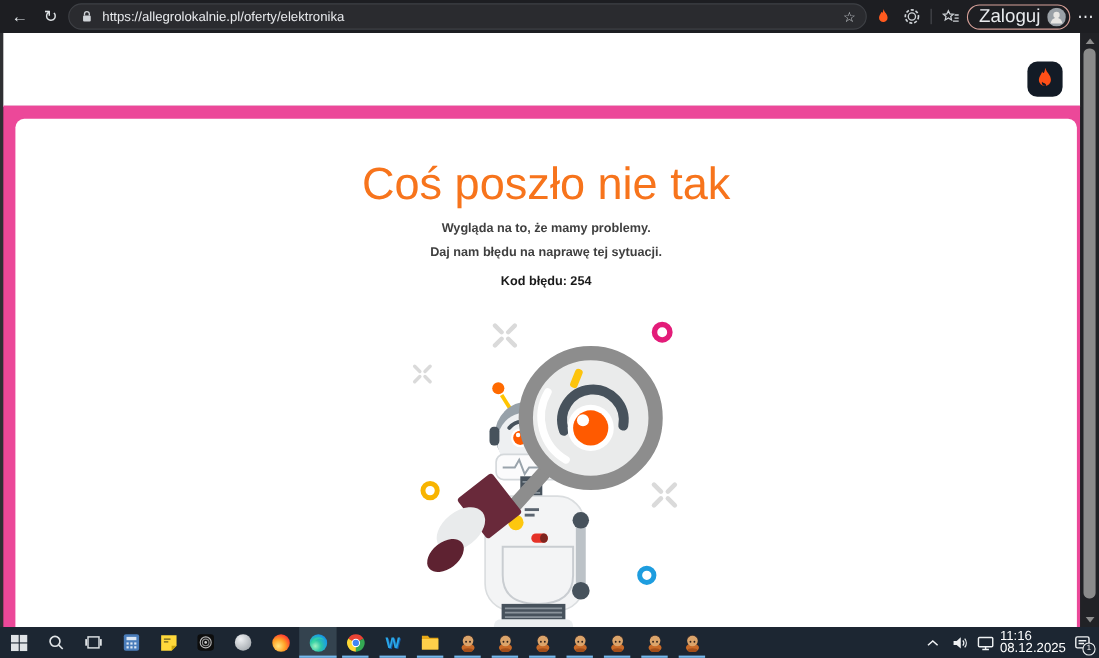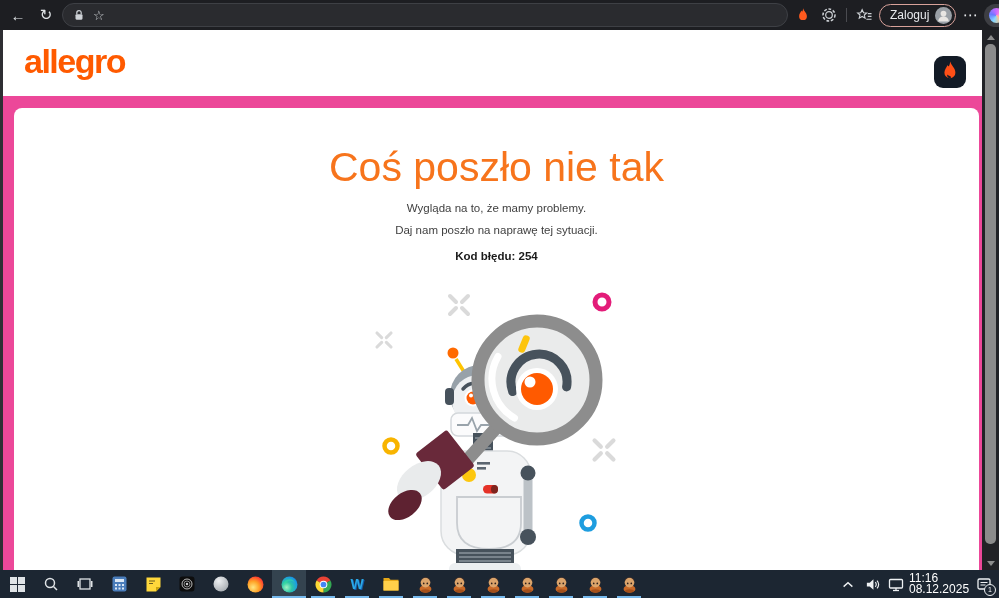--- a/index.html
+++ b/index.html
@@ -12,40 +12,40 @@
   .nav-btn{width:24px;height:24px;border-radius:4px;display:flex;align-items:center;
     justify-content:center;color:#dfe3e6;font-size:15px;flex:0 0 auto;cursor:default;}
   .url-pill{flex:0 0 auto;width:706px;height:22px;border-radius:12px;background:#2a2b2f;
     border:1px solid #3e4045;display:flex;align-items:center;padding:0 9px;gap:7px;}
   .url-text{flex:1;background:transparent;border:none;outline:none;color:#e8eaed;
     font-size:12px;font-family:"Liberation Sans",sans-serif;padding:0;}
   .pill-star{color:#cfd3d7;font-size:13px;}
   .tb-icon{width:22px;height:22px;display:flex;align-items:center;justify-content:center;flex:0 0 auto;}
   .tb-sep{width:1px;height:14px;background:#4a4b50;flex:0 0 auto;margin:0 2px;}
   .login-pill{flex:0 0 auto;height:21px;border:1.5px solid #d8a29a;border-radius:12px;
-    display:flex;align-items:center;gap:6px;padding:0 3px 0 10px;color:#e8eaed;font-size:12px;}
+    display:flex;align-items:center;gap:6px;padding:0 3px 0 10px;color:#e8eaed;font-size:17px;}
   .more-btn{color:#e8eaed;font-size:15px;width:20px;text-align:center;flex:0 0 auto;}
   .chat-pill{flex:0 0 auto;height:23px;background:#3d3e43;border-radius:12px;display:flex;
     align-items:center;gap:5px;padding:0 9px 0 5px;color:#fff;font-size:12px;}
   .copilot-dot{width:15px;height:15px;border-radius:50%;
     background:conic-gradient(from 210deg,#83d7ff,#6a78ff,#c76aff,#ff8bd3,#ffc48a,#83d7ff);}
 
   
   .win-edge{position:absolute;left:0;top:30px;bottom:28px;width:3px;background:#2e2f33;}
   .site-header{position:absolute;top:30px;left:3px;right:17px;height:66px;background:#fff;
     border-bottom:1px solid #d9dde0;}
   .logo{position:absolute;left:21px;top:12px;font-size:34px;font-weight:700;color:#ff5a00;
     letter-spacing:-1.5px;}
   .flame-badge{position:absolute;right:16px;top:26px;width:32px;height:32px;border-radius:9px;
     background:#131b26;display:flex;align-items:center;justify-content:center;}
   .page-bg{position:absolute;top:96px;left:3px;right:17px;bottom:28px;background:#ec4899;}
   .card{position:absolute;top:12px;left:11px;right:3px;bottom:0;background:#fff;
     border-radius:8px 8px 0 0;text-align:center;overflow:hidden;}
   .err-title{margin:35px 0 0 0;font-size:41px;font-weight:400;color:#f7741c;line-height:48px;}
-  .err-line{margin:11px 0 0 0;font-size:11.5px;color:#3f3f3f;line-height:13px;}
+  .err-line{margin:11px 0 0 0;font-size:11.5px;color:#3f3f3f;line-height:13px;font-weight:bold;}
   .err-line + .err-line{margin-top:9px;}
   .err-code{margin:13px 0 0 0;font-size:11.5px;font-weight:700;color:#1a1a1a;}
   .robot{position:absolute;left:339px;top:175px;}
 
   
   .scrollbar{position:absolute;top:30px;right:0;width:17px;bottom:28px;background:#212226;}
   .sb-arrow{position:absolute;left:0;width:17px;height:12px;display:flex;align-items:center;justify-content:center;}
   .sb-up{top:1px;} .sb-down{bottom:1px;}
   .tri-up{width:0;height:0;border-left:4px solid transparent;border-right:4px solid transparent;
     border-bottom:5px solid #8d8d8d;}
@@ -74,20 +74,21 @@
 
   <div class="toolbar">
     <div class="nav-btn">←</div>
     <div class="nav-btn">↻</div>
 
     <div class="url-pill">
       <svg width="14" height="14" viewBox="0 0 16 16">
         <path d="M5.5 7 V5.4 a2.5 2.5 0 0 1 5 0 V7" stroke="#cfd3d7" stroke-width="1.4" fill="none"></path>
         <rect x="4" y="7" width="8" height="6.3" rx="1.2" fill="#cfd3d7"></rect>
       </svg>
+      <input class="url-text" readonly="" value="https://allegrolokalnie.pl/oferty/elektronika" style="">
       <span class="pill-star">☆</span>
     </div>
 
     <div class="tb-icon">
       <svg width="16" height="17" viewBox="0 0 16 17">
         <path d="M8.2 1.2 C9 4.6 11.9 5.7 11.9 9.2 A3.9 3.9 0 0 1 4.1 9.2 C4.1 6.9 5.6 5.8 6.3 3.6 C6.9 5 7.5 5.5 8.2 1.2 Z" fill="#ff5a1e"></path>
       </svg>
     </div>
     <div class="tb-icon">
       <svg width="16" height="16" viewBox="0 0 16 16">
@@ -116,34 +117,33 @@
 
     <div class="chat-pill">
       <span class="copilot-dot"></span>
 
     </div>
   </div>
 
   <div class="win-edge"></div>
 
   <div class="site-header">
-    <div class="logo">allegro</div>
     <div class="flame-badge">
       <svg width="22" height="24" viewBox="0 0 22 24">
         <path d="M11.3 1.5 C12.4 6.3 16.4 7.8 16.4 12.7 A5.5 5.5 0 0 1 5.4 12.7 C5.4 9.5 7.5 8 8.5 4.9 C9.3 6.9 10.2 7.6 11.3 1.5 Z" fill="#ff4f17"></path>
         <path d="M11.2 18.2 c-2.3 0 -3.5 -1.9 -2.9 -3.8 c1.1 1.5 2.6 1.1 3.4 2.1 c.5 .7 .3 1.7 -.5 1.7 z" fill="#131b26"></path>
       </svg>
     </div>
   </div>
 
   <div class="page-bg">
     <div class="card">
       <h1 class="err-title">Coś poszło nie tak</h1>
       <p class="err-line">Wygląda na to, że mamy problemy.</p>
-      <p class="err-line">Daj nam poszło na naprawę tej sytuacji.</p>
+      <p class="err-line">Daj nam błędu na naprawę tej sytuacji.</p>
       <p class="err-code">Kod błędu: 254</p>
 
       <svg class="robot" viewBox="0 0 292 287" width="292" height="287">
 
         <g stroke="#dadada" stroke-width="4" stroke-linecap="round">
           <g transform="translate(106,22)">
               <path d="M-9,-9 L-3,-3 M3,3 L9,9 M-9,9 L-3,3 M3,-3 L9,-9" fill="none"></path>
             </g>
           <g transform="translate(31,57) scale(0.78)">
               <path d="M-9,-9 L-3,-3 M3,3 L9,9 M-9,9 L-3,3 M3,-3 L9,-9" fill="none"></path>

